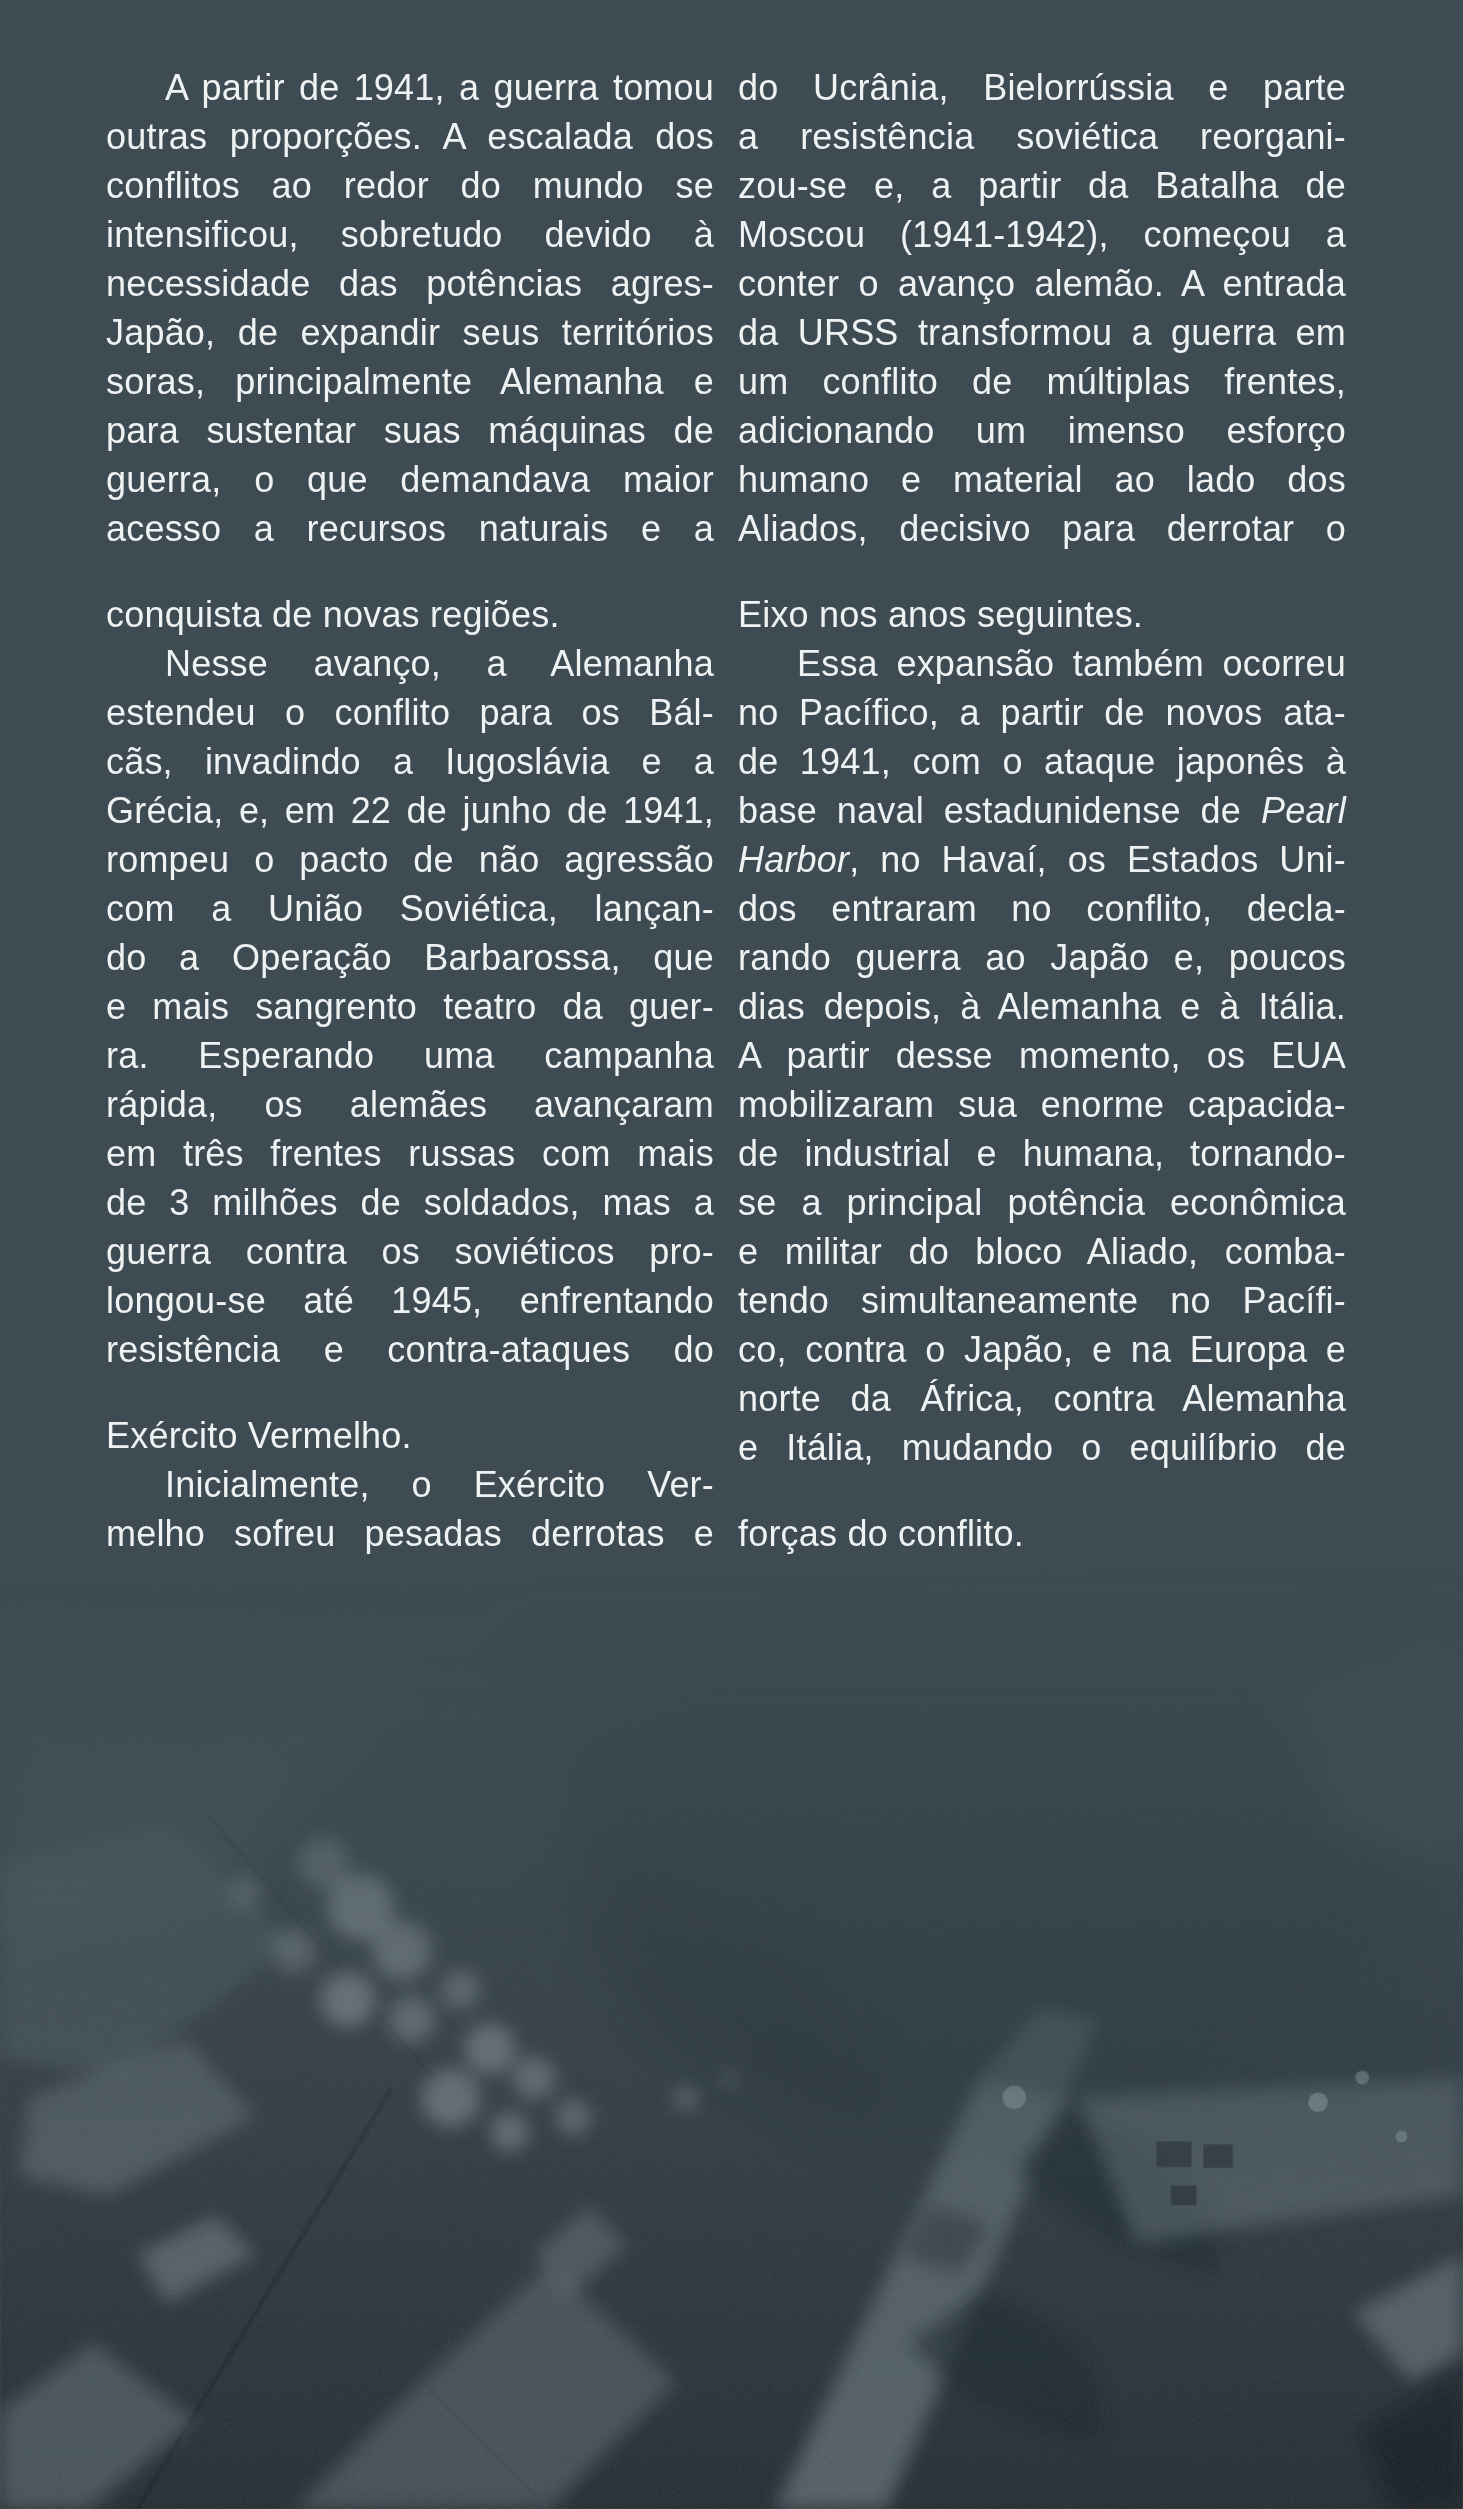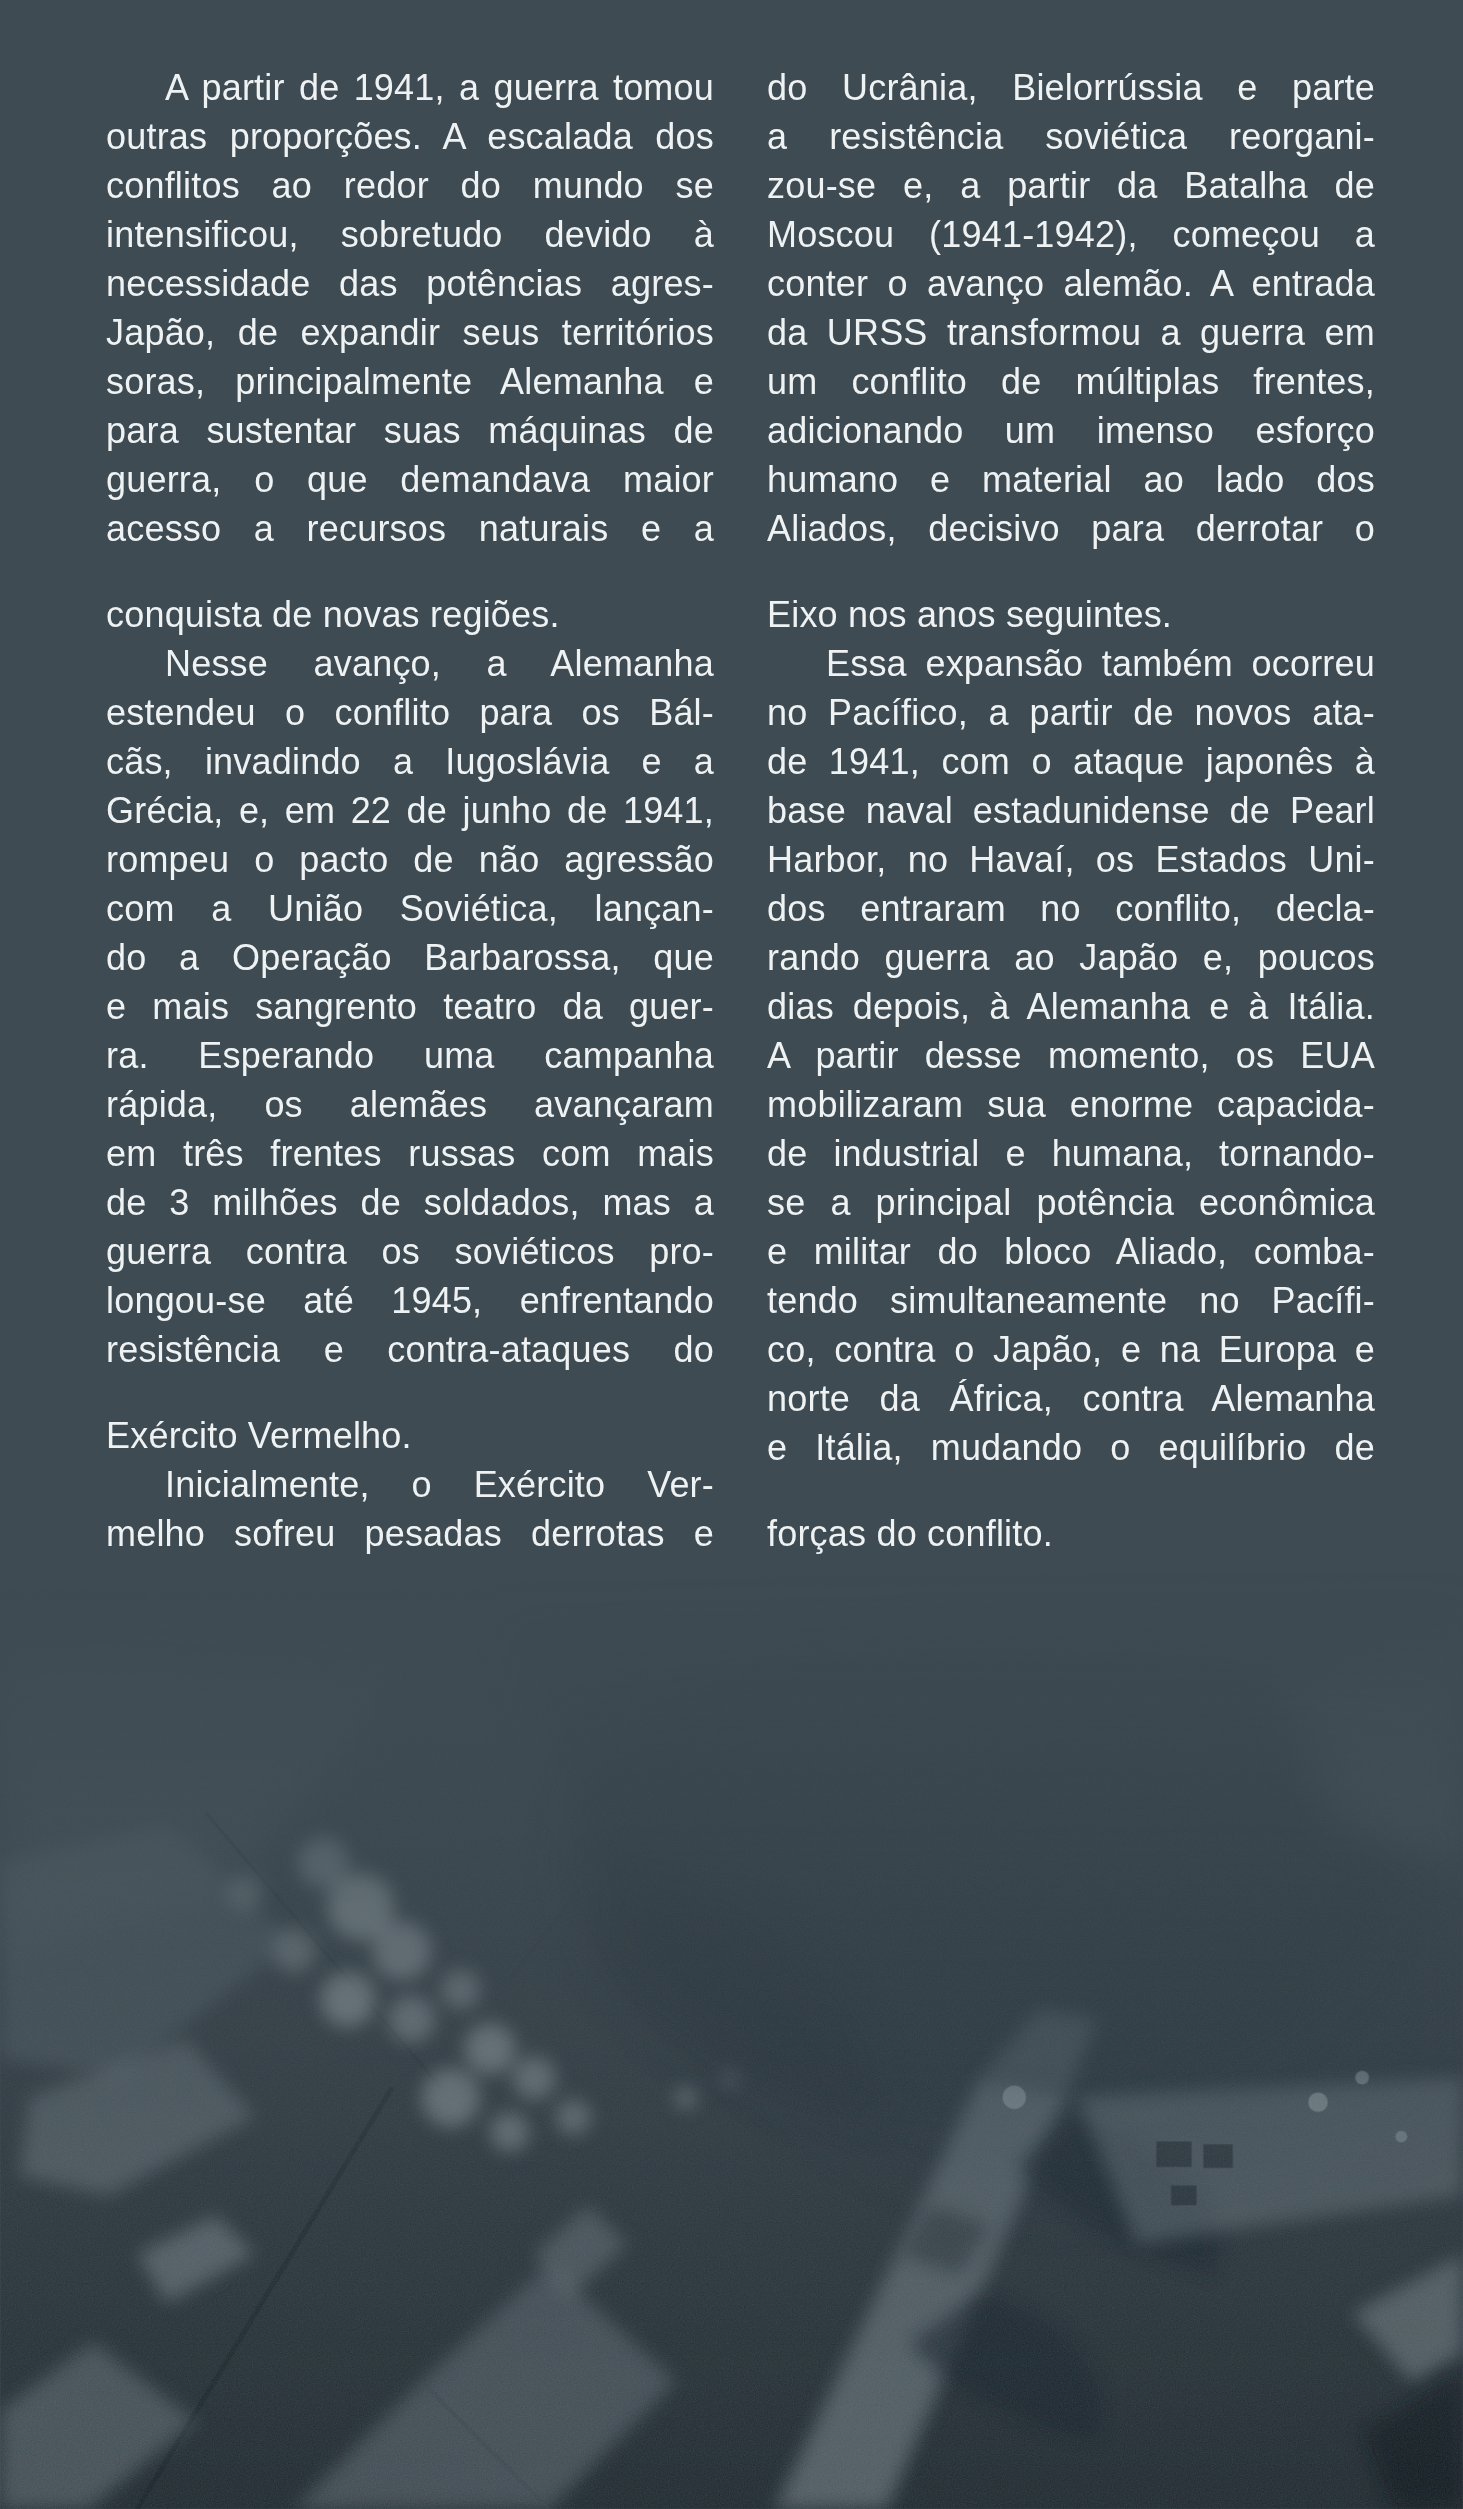--- a/index.html
+++ b/index.html
@@ -4,32 +4,32 @@
 <style>
   html,body{margin:0;padding:0;}
   body{
     width:1463px;height:2509px;
     position:relative;overflow:hidden;
     background:#3E4B52;
     font-family:"Liberation Sans",sans-serif;
   }
   .article{
     position:absolute;left:106px;top:63px;width:1268px;
-    display:grid;grid-template-columns:608px 608px;column-gap:53px;
+    display:grid;grid-template-columns:608px 608px;column-gap:24px;
     z-index:2;
   }
   .col{width:608px;}
   .line{
     font-size:36px;line-height:49px;color:#EFF2F3;
     text-align:justify;text-align-last:justify;-moz-text-align-last:justify;
     letter-spacing:0.2px;font-weight:400;
   }
   .line.end{text-align-last:left;margin-top:37px;-moz-text-align-last:left;}
   .line.indent{text-indent:59px;}
-  .it{}
+  .it{font-style:italic;}
   .photo{
     position:absolute;left:0;top:1568px;width:1463px;height:941px;z-index:1;
   }
   .photo svg{display:block;width:100%;height:100%;}
 </style>
 </head>
 <body>
 
 <main>
 

